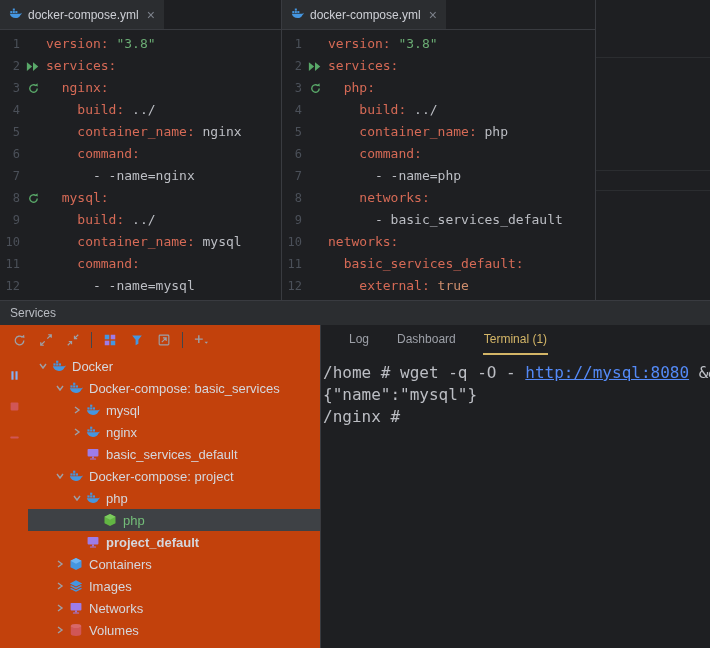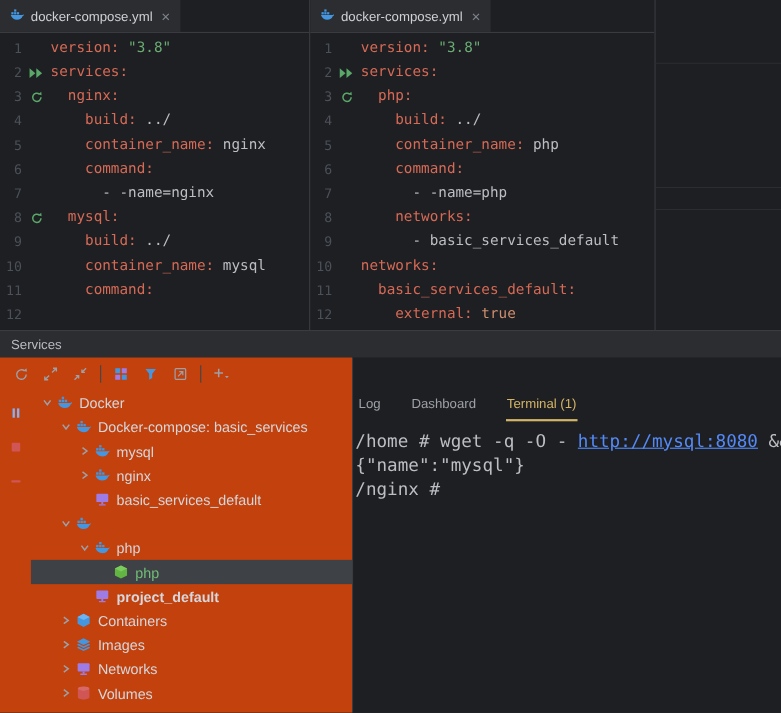--- a/index.html
+++ b/index.html
@@ -63,21 +63,21 @@
   .chev.chev-expanded svg { transform:rotate(90deg); }
   .t-icon { width:16px; height:16px; flex:none; margin-right:5px; display:flex;
             align-items:center; justify-content:center; }
   .t-label { white-space:nowrap; }
   .t-label.label-green { color:#73bd79; }
 
   
   .term-pane { flex:1; min-width:0; background:#1e1f22; border-left:1px solid #393b40;
                display:flex; flex-direction:column; }
   .term-tabs { height:30px; flex:none; display:flex; align-items:stretch; gap:26px;
-               padding-left:4px; font-size:12px; color:#9da0a8;margin-top:28px; }
+               padding-left:27px; font-size:12px; color:#9da0a8; }
   .term-tab { display:flex; align-items:center; border-bottom:2px solid transparent;
               cursor:pointer; padding:0 1px; }
   .term-tab.active { color:#d3b567; border-bottom-color:#d3b567; }
   .term-body { flex:1; padding:7px 2px; font-family:"DejaVu Sans Mono","Liberation Mono",monospace;
                font-size:16px; line-height:22px; color:#bcbec4; }
   .term-line { white-space:pre; }
   .t-link { color:#548af7; text-decoration:underline; cursor:pointer; }
 </style>
 </head>
 <body>
@@ -201,20 +201,21 @@
       
     </span>
     <span class="code-text"><span class="tk-key">    command:</span></span>
   </div>
           <div class="code-line">
     <span class="ln">12</span>
     <span class="gutter-icon gi-none">
       
       
     </span>
+    <span class="code-text"><span class="tk-plain">      - -name=mysql</span></span>
   </div>
         </div>
     </section>
 
     <section class="editor right">
       <div class="tab-bar">
         <div class="tab active">
           <span class="tab-icon">
             <svg viewBox="0 0 16 16" width="13" height="13">
               <g fill="#4596e0">
@@ -524,20 +525,21 @@
                   <svg viewBox="0 0 16 16" width="14" height="14">
     <g fill="#4596e0">
       <rect x="1.6" y="5" width="2.5" height="2.5"></rect>
                       <rect x="4.7" y="5" width="2.5" height="2.5"></rect>
       <rect x="7.8" y="5" width="2.5" height="2.5"></rect>
                       <rect x="4.7" y="1.9" width="2.5" height="2.5"></rect>
       <path d="M.9 8.3h12.6c.9 0 1.6-.5 1.9-1.2.3 1.1-.1 2.2-1.3 2.6-.7 2.4-2.9 3.9-6.1 3.9-3.4 0-5.9-1.7-7.1-5.3z"></path>
     </g>
   </svg>
                 </span>
+    <span class="t-label">Docker-compose: project</span>
   </div>
               <div class="tree-row" style="padding-left: 40px;">
     <span class="chev chev-expanded">
       <svg viewBox="0 0 8 8" width="8" height="8">
         <path d="M2 1 L6 4 L2 7" fill="none" stroke="#9da0a8" stroke-width="1.4"></path>
       </svg>
     </span>
     <span class="t-icon">
                   <svg viewBox="0 0 16 16" width="14" height="14">
     <g fill="#4596e0">

